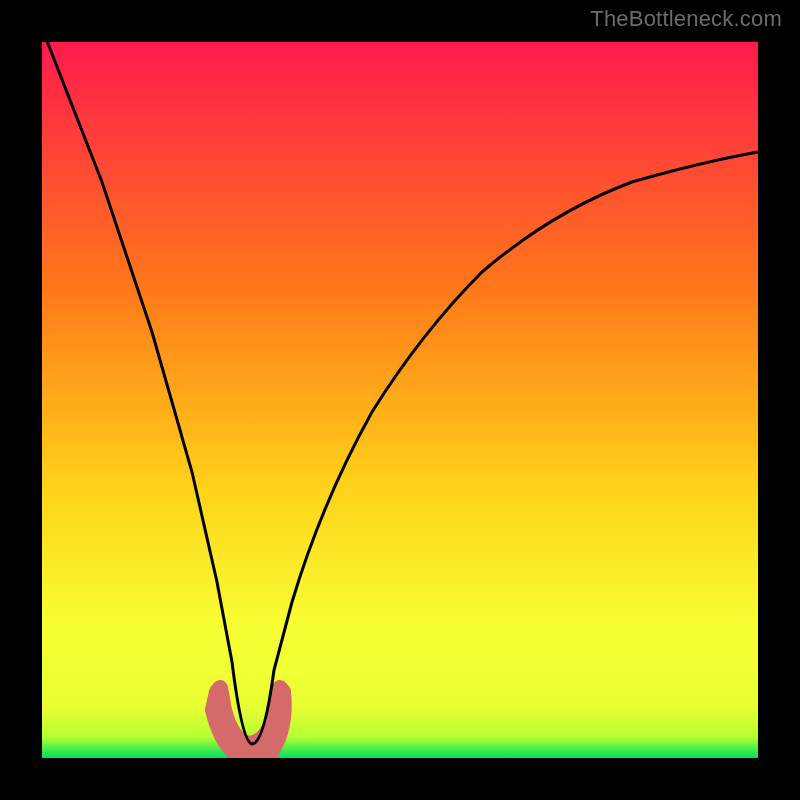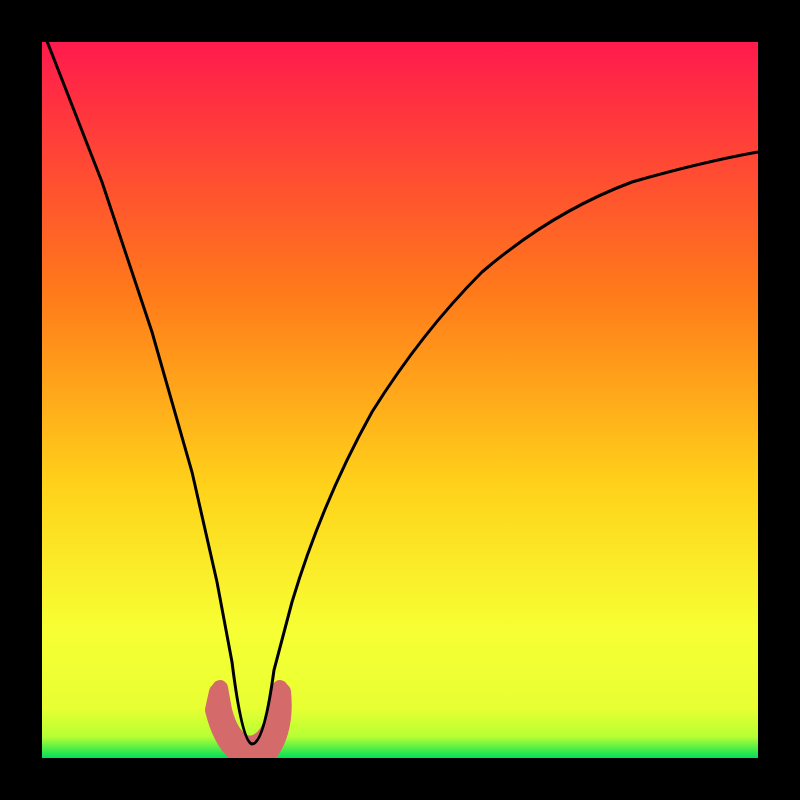--- a/index.html
+++ b/index.html
@@ -46,20 +46,21 @@
     width: 716px;
     height: 716px;
     overflow: visible;
   }
 </style>
 </head>
 <body>
 
 <div class="frame">
 
+  <div class="watermark">TheBottleneck.com</div>
 
   <div class="plot-area">
 
     <svg class="gradient" viewBox="0 0 716 716" preserveAspectRatio="none">
       <defs>
         <linearGradient id="bg" x1="0" y1="0" x2="0" y2="1">
           <stop offset="0%" stop-color="#ff1a4d"></stop>
           <stop offset="35%" stop-color="#ff7a1a"></stop>
           <stop offset="62%" stop-color="#ffd21a"></stop>
           <stop offset="82%" stop-color="#f7ff33"></stop>

